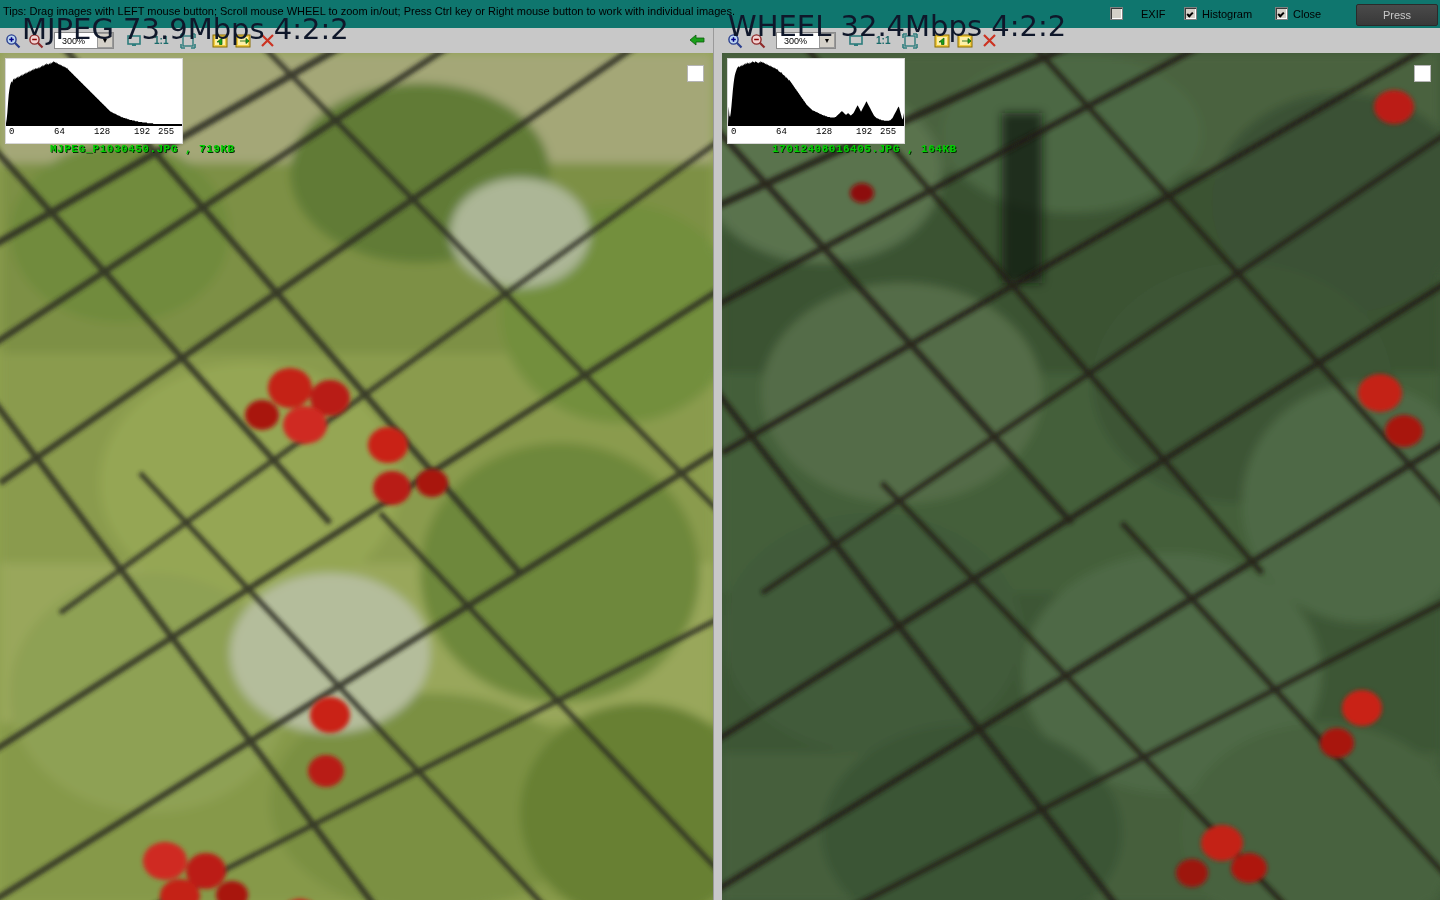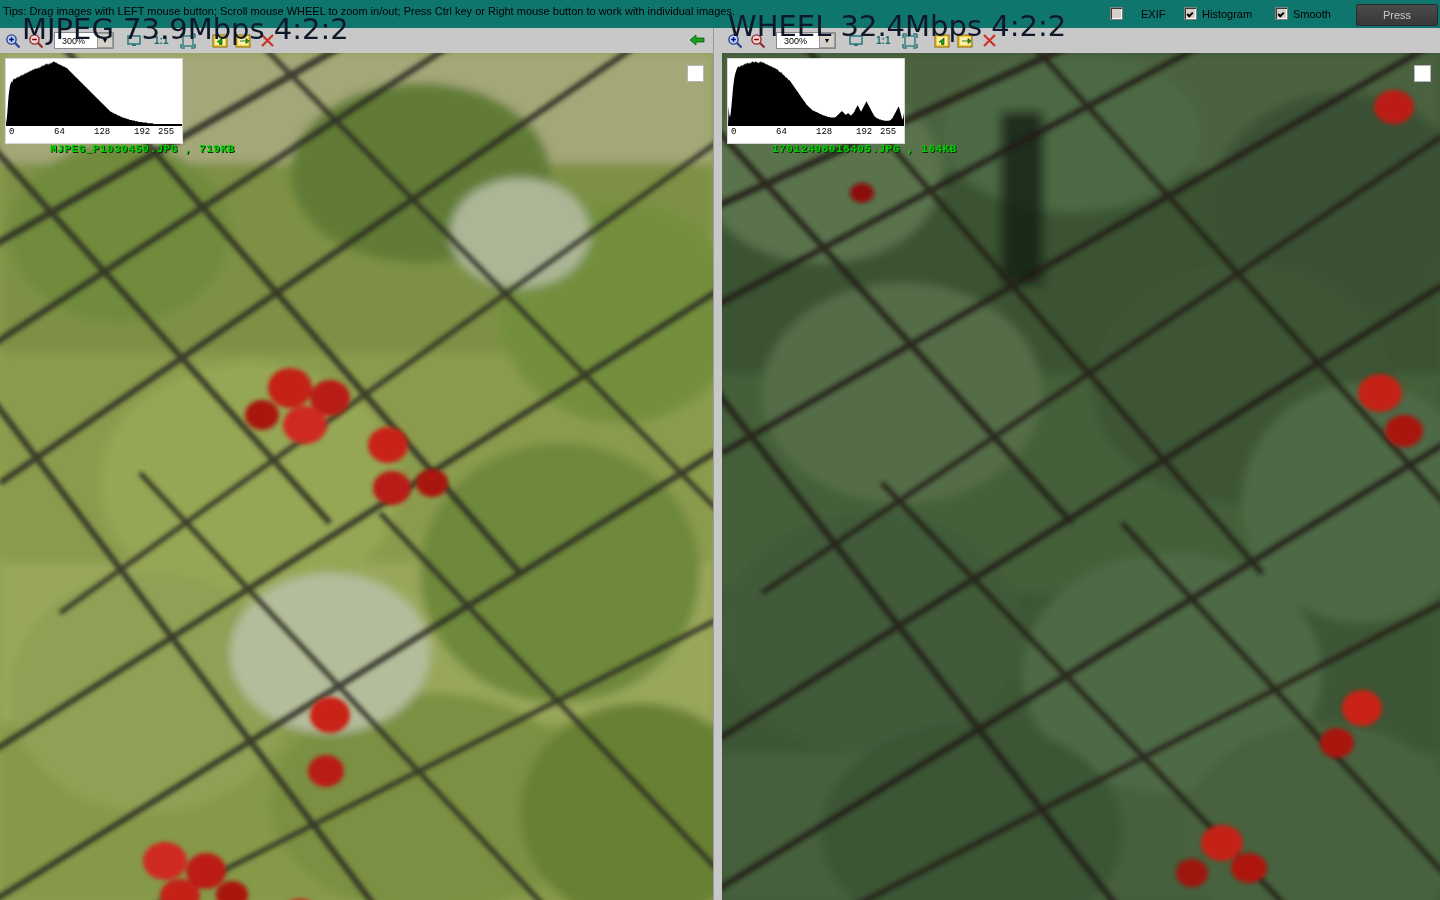--- a/index.html
+++ b/index.html
@@ -131,21 +131,21 @@
       <span class="chk-label">EXIF</span>
     </div>
 
     <div class="chk-group" id="chk-hist">
       <span class="chk-box on"></span>
       <span class="chk-label">Histogram</span>
     </div>
 
     <div class="chk-group" id="chk-smooth">
       <span class="chk-box on"></span>
-      <span class="chk-label">Smooth</span>
+      <span class="chk-label">Close</span>
     </div>
 
     <div class="close-btn">Press</div>
   </div>
 
   <div class="pane left">
 
     <div class="toolbar">
       <div class="tb-icon">
         <svg width="16" height="16" viewBox="0 0 16 16">

